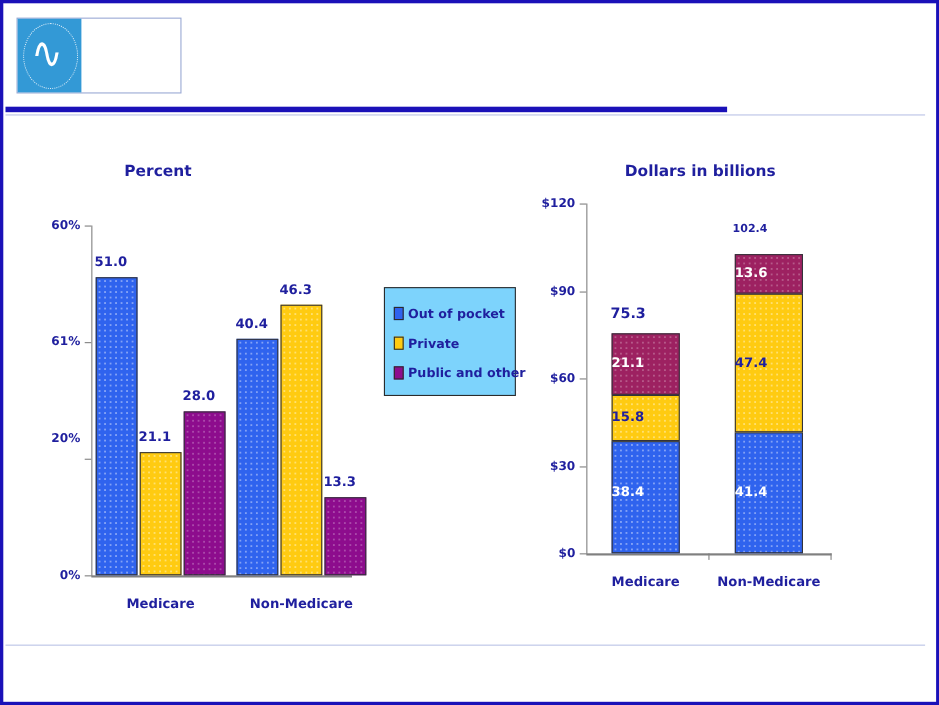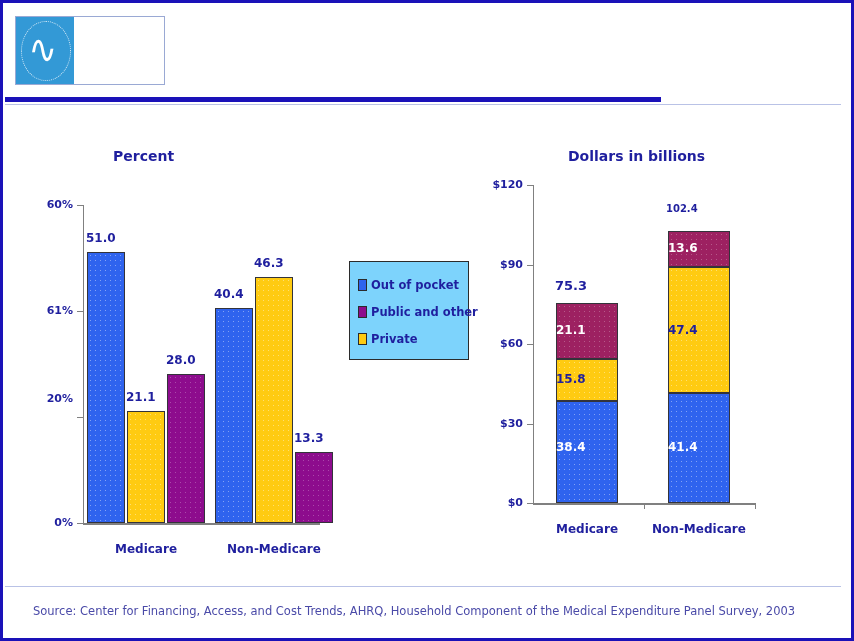--- a/index.html
+++ b/index.html
@@ -230,27 +230,27 @@
 
     <div class="xlab" style="left:221px;top:519px;width:100px;">Non-Medicare</div>
   </div>
 
   <div id="legend">
     <div class="leg-row">
       <span class="leg-sw" style="background:#2f63ee;"></span>
       <span class="leg-txt">Out of pocket</span>
     </div>
     <div class="leg-row">
+      <span class="leg-sw" style="background:#ffcb11;"></span>
+      <span class="leg-txt">Private</span>
+    </div>
+    <div class="leg-row">
       <span class="leg-sw" style="background:#8d0c8d;"></span>
       <span class="leg-txt">Public and other</span>
     </div>
-    <div class="leg-row">
-      <span class="leg-sw" style="background:#ffcb11;"></span>
-      <span class="leg-txt">Private</span>
-    </div>
   </div>
 
   <div id="dol-title" class="panel-title">Dollars in billions</div>
 
   <div class="plot" id="dol-plot" style="left:0;top:0;width:854px;height:560px;">
 
     <div class="axis-line" style="left:530px;top:182px;width:1px;height:319px;"></div>
     <div class="axis-line" style="left:530px;top:500px;width:223px;height:2px;"></div>
 
     <div class="tick" style="left:524px;top:182px;"></div>
@@ -292,15 +292,14 @@
 
     <div class="bar c-maroon" style="left:665px;top:228px;width:62px;height:36px;"></div>
     <div class="vlabel white" style="left:665px;top:238px;width:62px;">13.6</div>
 
     <div class="vlabel" style="left:663px;top:200px;width:66px;font-size:10px;">102.4</div>
 
     <div class="xlab" style="left:646px;top:519px;width:100px;">Non-Medicare</div>
   </div>
 
   <div id="footer-rule"></div>
-  <div id="source">Source: Center for Financing, Access, and Cost Trends, AHRQ, Household Component of the Medical Expenditure Panel Survey, 2003</div>
 
 </div>
 
 </body></html>

